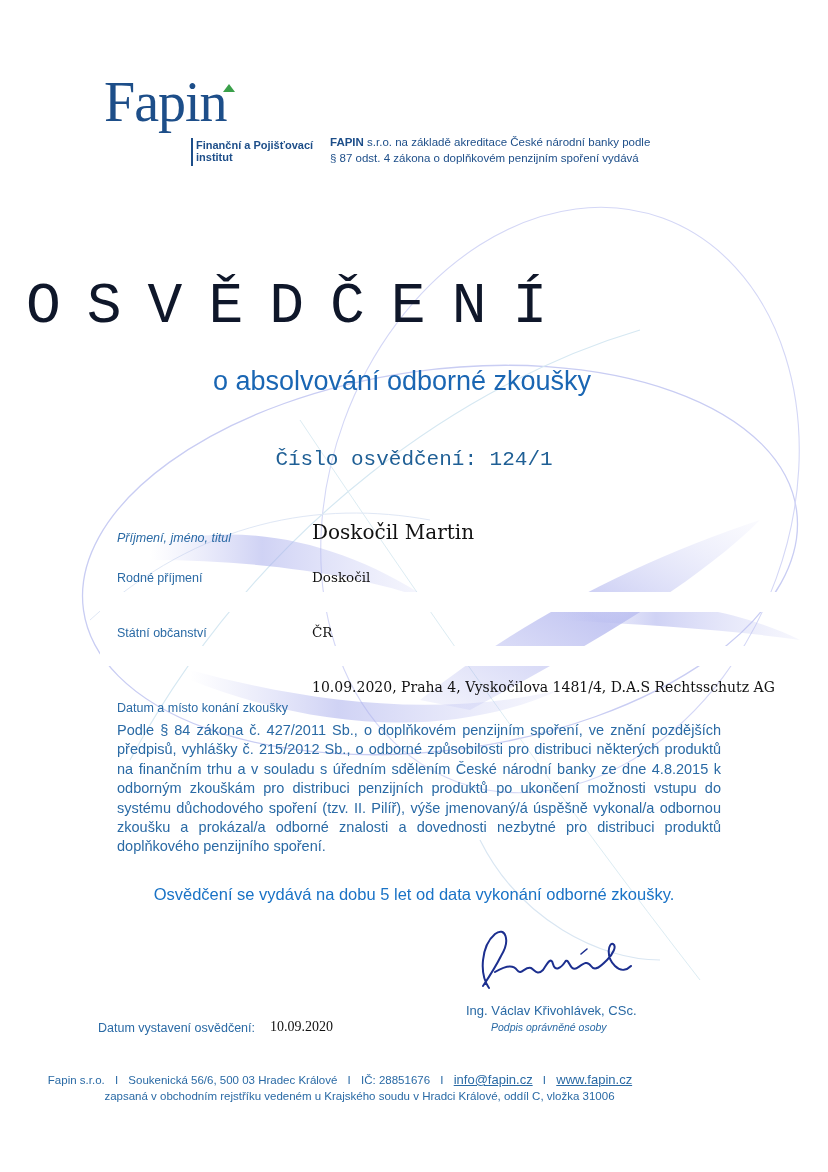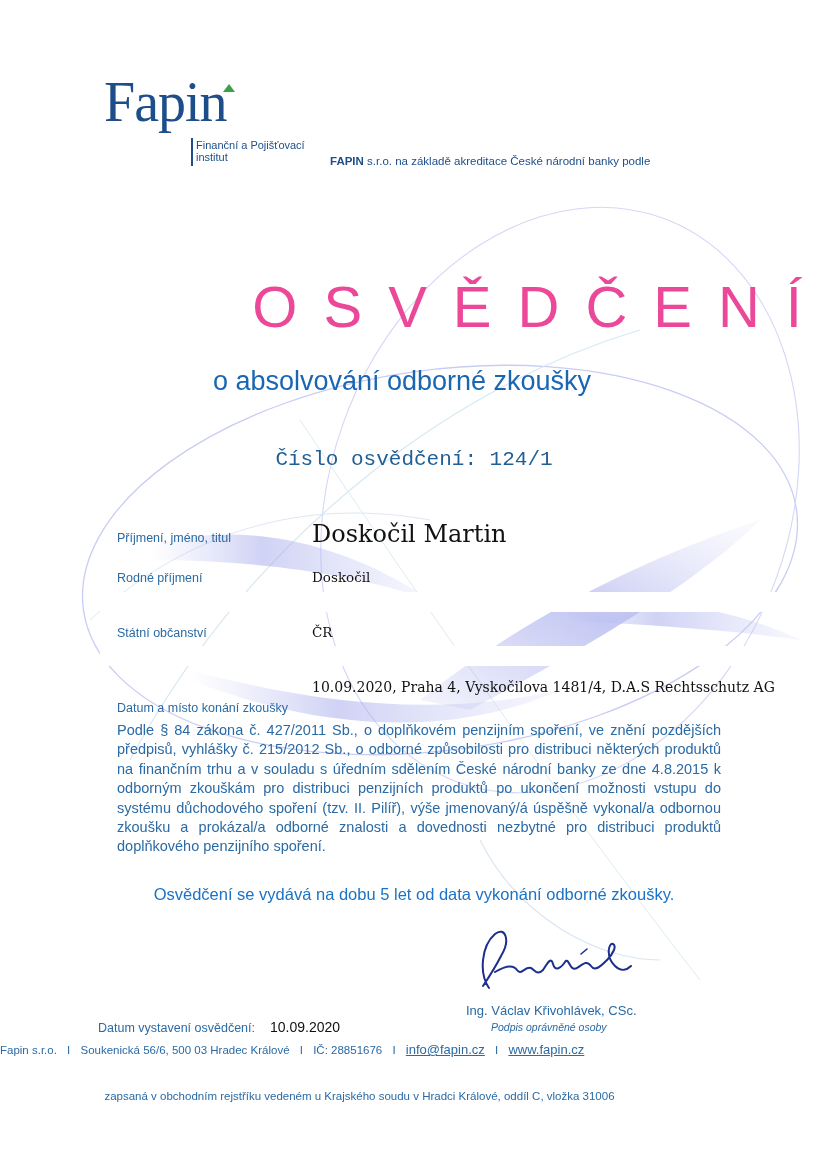--- a/index.html
+++ b/index.html
@@ -9,46 +9,46 @@
   .bg-art { position: absolute; left: 0; top: 0; width: 828px; height: 1172px; z-index: 0; pointer-events: none; }
   .band { position: absolute; left: 100px; width: 728px; height: 20px; background: #ffffff; z-index: 1; }
 
   .layer { position: absolute; z-index: 2; }
 
   
   .logo { left: 104px; top: 80px; width: 170px; height: 90px; }
   .logo-word { position: absolute; left: 0; top: -6px; font-family: "Liberation Serif", serif; font-size: 56px; color: #1d4e89; letter-spacing: -1px; line-height: 1; }
   .logo-caret { position: absolute; left: 119px; top: 4px; width: 0; height: 0; border-left: 6px solid transparent; border-right: 6px solid transparent; border-bottom: 8px solid #3aa04a; }
   .logo-bar { position: absolute; left: 87px; top: 58px; width: 2px; height: 28px; background: #1d4e89; }
-  .logo-sub { position: absolute; left: 92px; top: 59px; font-size: 11px; line-height: 12px; color: #1d4e89; white-space: nowrap; }
+  .logo-sub { position: absolute; left: 92px; top: 59px; font-size: 11px; line-height: 12px; color: #1d4e89; white-space: nowrap; font-weight: bold; }
 
-  .header-note { left: 330px; top: 153px; font-size: 11.5px; line-height: 16px; color: #1d4e89; white-space: nowrap; }
+  .header-note { left: 330px; top: 134px; font-size: 11.5px; line-height: 16px; color: #1d4e89; white-space: nowrap; }
   .header-note b { font-weight: bold; }
 
-  .title { left: 0; width: 828px; top: 278px; text-align: right; font-size: 58px; letter-spacing: 26px; color: #ec4899; padding-left: 26px; line-height: 1; }
+  .title { left: 0; width: 828px; top: 278px; text-align: left; font-size: 58px; letter-spacing: 26px; color: #0f172a; padding-left: 26px; line-height: 1; font-family: Liberation Mono, monospace; }
   .subtitle { left: 0; width: 804px; top: 366px; text-align: center; font-size: 27px; color: #1a66b3; }
   .cert-no { left: 0; width: 828px; top: 448px; text-align: center; font-family: Liberation Mono, monospace; font-size: 21px; color: #1f5f95; }
 
   .label { left: 117px; font-size: 12.5px; color: #2a6aa5; white-space: nowrap; }
   .value { left: 312px; font-family: "DejaVu Serif", serif; color: #111111; white-space: nowrap; }
-  .value.big { font-size: 24px; text-align: right; }
+  .value.big { font-size: 20px; text-align: right; }
   .value.sm { font-size: 13.5px; }
   .value.md { font-size: 14px; }
 
   .para { left: 117px; top: 721px; width: 604px; font-size: 14.5px; line-height: 19.4px; text-align: justify; color: #2a6aa5; }
   .validity { left: 0; width: 828px; top: 885px; text-align: center; font-size: 16.5px; color: #1a73c6; }
 
   .sig-svg { left: 465px; top: 926px; width: 170px; height: 70px; }
   .signer { left: 466px; top: 1003px; font-size: 13px; color: #2a6aa5; white-space: nowrap; }
   .signer-role { left: 491px; top: 1021px; font-size: 10.5px; font-style: italic; color: #2a6aa5; white-space: nowrap; }
 
   .issue-label { left: 98px; top: 1021px; font-size: 12.5px; color: #2a6aa5; white-space: nowrap; }
-  .issue-date { left: 270px; top: 1019px; font-family: Liberation Sans, sans-serif; font-size: 14px; color: #111; white-space: nowrap; }
+  .issue-date { left: 270px; top: 1019px; font-family: Liberation Serif, serif; font-size: 14px; color: #111; white-space: nowrap; }
 
-  .footer1 { left: 0; width: 680px; top: 1042px; font-size: 11.5px; color: #2a6aa5; white-space: nowrap; }
+  .footer1 { left: 0; width: 680px; top: 1072px; text-align: center; font-size: 11.5px; color: #2a6aa5; white-space: nowrap; }
   .footer1 .sep { margin: 0 7px; }
   .footer1 a { color: #2a6aa5; text-decoration: underline; font-size: 13px; }
   .footer2 { left: 0; width: 719px; top: 1090px; text-align: center; font-size: 11.5px; color: #2a6aa5; white-space: nowrap; }
 </style>
 </head>
 <body>
 
 <svg class="bg-art" viewBox="0 0 828 1172" xmlns="http://www.w3.org/2000/svg">
   <defs>
     <linearGradient id="g1" x1="0" y1="0" x2="1" y2="0">
@@ -84,27 +84,28 @@
   <div class="logo-caret"></div>
   <div class="logo-bar"></div>
   <div class="logo-sub">
     <div>Finanční a Pojišťovací</div>
     <div>institut</div>
   </div>
 </div>
 
 <div class="layer header-note">
   <div><b>FAPIN</b><span> s.r.o. na základě akreditace České národní banky podle</span></div>
+  <div>§ 87 odst. 4 zákona o doplňkovém penzijním spoření vydává</div>
 </div>
 
 <div class="layer title">OSVĚDČENÍ</div>
 <div class="layer subtitle">o absolvování odborné zkoušky</div>
 <div class="layer cert-no">Číslo osvědčení: 124/1</div>
 
-<div class="layer label" style="top:531px;">Příjmení, jméno, titul</div>
+<div class="layer label" style="top:531px;font-style:italic;">Příjmení, jméno, titul</div>
 <div class="layer value big" style="top:520px;">Doskočil Martin</div>
 
 <div class="layer label" style="top:571px;">Rodné příjmení</div>
 <div class="layer value sm" style="top:569px;">Doskočil</div>
 
 <div class="layer label" style="top:626px;">Státní občanství</div>
 <div class="layer value sm" style="top:624px;">ČR</div>
 
 <div class="layer label" style="top:681px;margin-top:20px;">Datum a místo konání zkoušky</div>
 <div class="layer value md" style="top:679px;">10.09.2020, Praha 4, Vyskočilova 1481/4, D.A.S Rechtsschutz AG</div>

